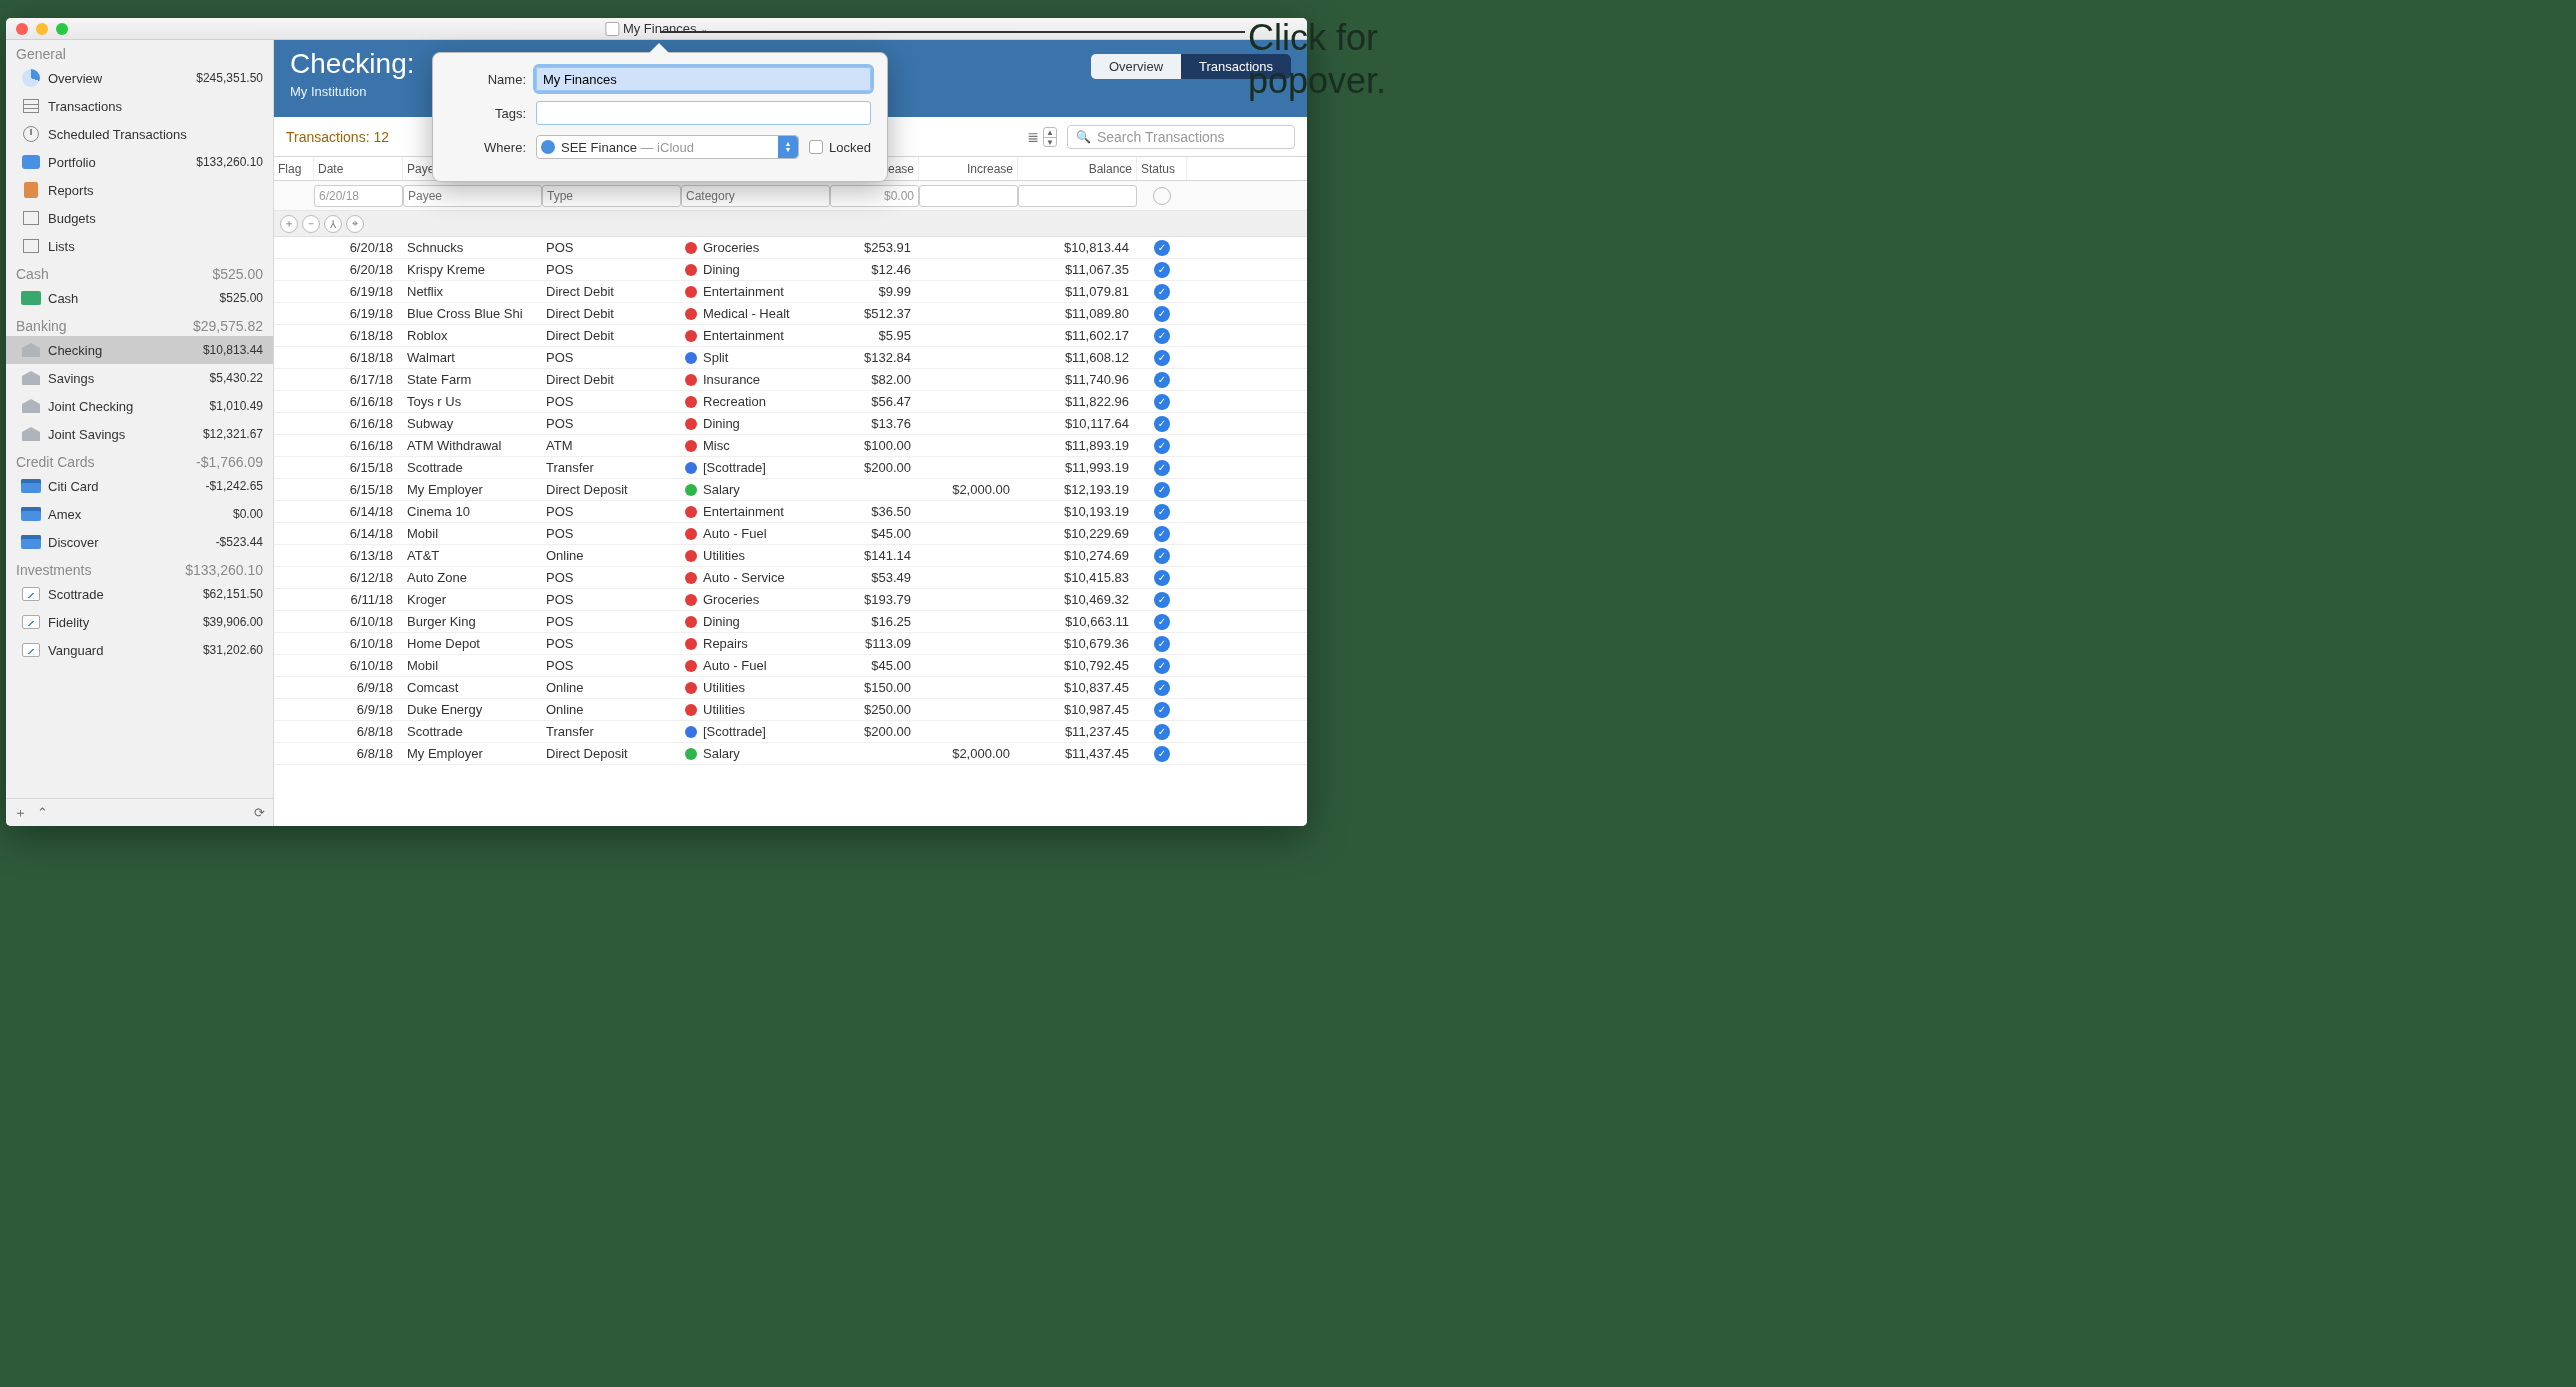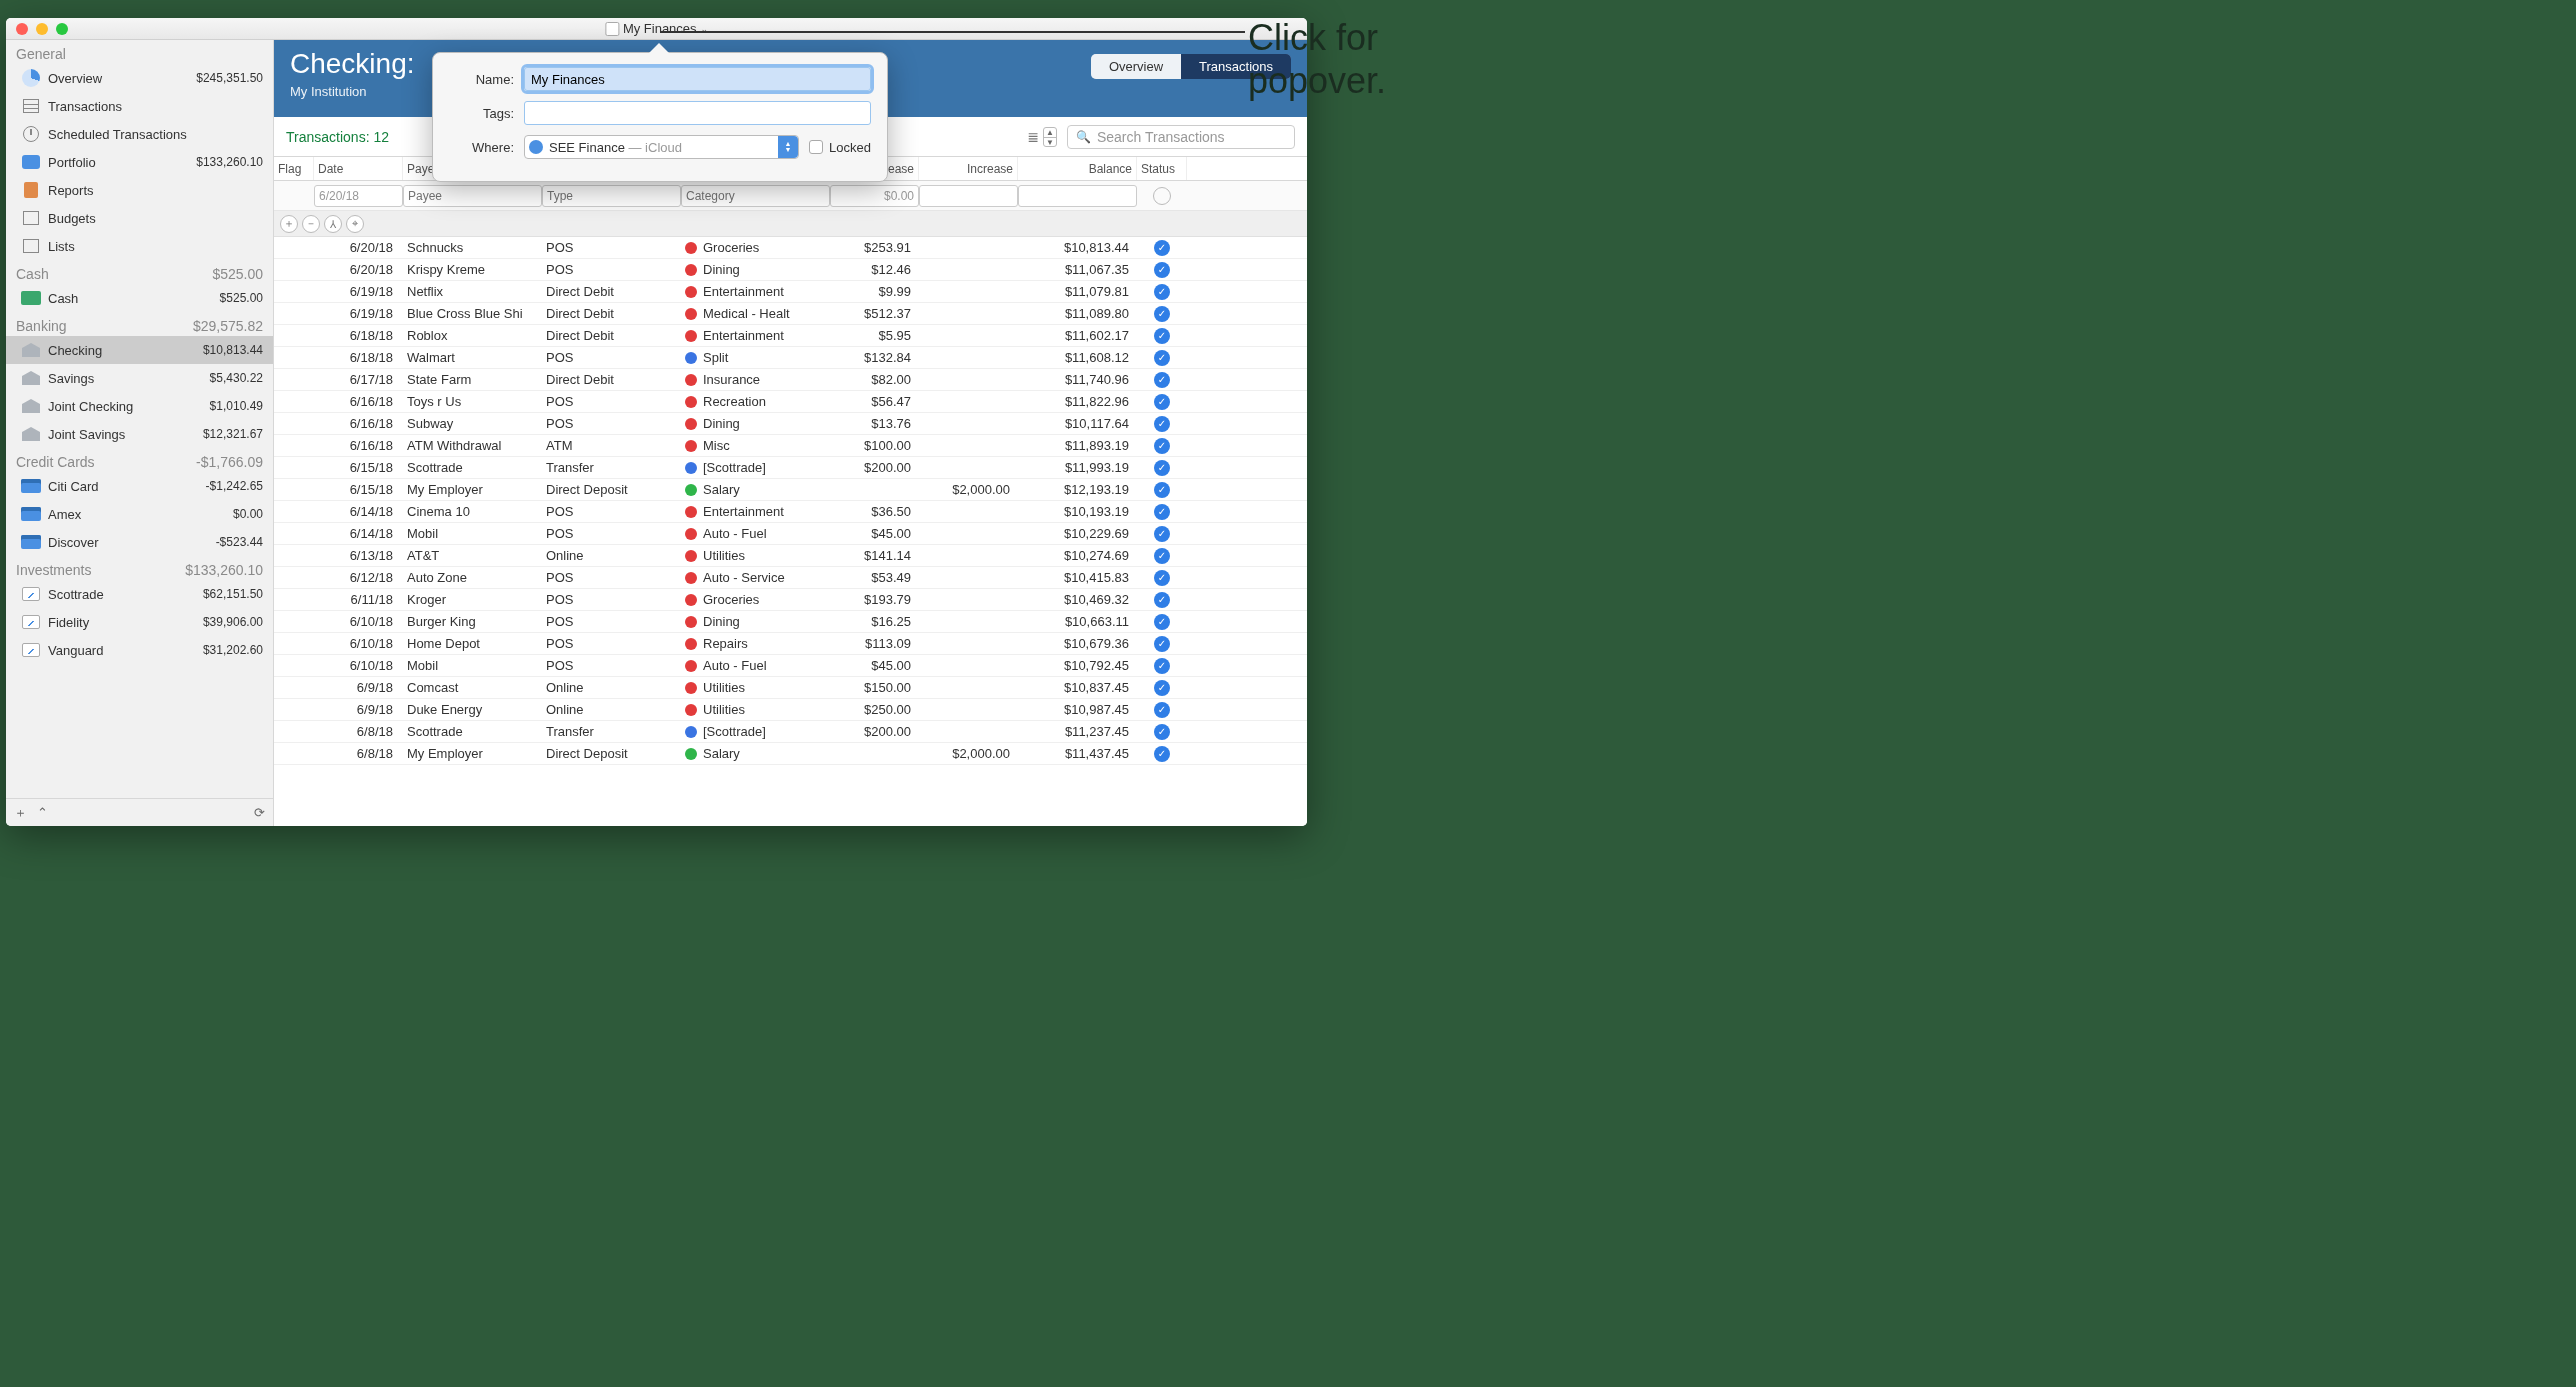--- a/index.html
+++ b/index.html
@@ -25,21 +25,21 @@
 .sb-footer .spacer{flex:1;}
 .main { flex:1; display:flex; flex-direction:column; background:#fff;}
 .hdr { background:#3a74aa; color:#fff; height:77px; padding:8px 16px; position:relative; display:flex; align-items:flex-start;}
 .hdr-title { font-size:28px; font-weight:300; }
 .hdr-sub { font-size:13px; opacity:.9; margin-top:4px;}
 .seg { position:absolute; right:16px; top:14px; display:flex; border-radius:5px; overflow:hidden; box-shadow:inset 0 0 0 1px rgba(255,255,255,.4);}
 .seg-btn { padding:5px 18px; font-size:13px; cursor:default;}
 .seg-btn.a { background:#eef2f6; color:#333;}
 .seg-btn.b { background:#1e3a62; color:#fff;}
 .toolbar { height:40px; border-bottom:1px solid #d7d7d7; display:flex; align-items:center; padding:0 12px; gap:10px; color:#777; font-size:14px;}
-.toolbar .count{color:#15803d;}
+.toolbar .count{color:#a16207;}
 .toolbar .sp { flex:1;}
 .toolbar .stepper { display:flex; align-items:center; gap:4px;}
 .toolbar .step-btns { display:flex; flex-direction:column; border:1px solid #bbb; border-radius:3px; width:14px; height:20px; font-size:8px; color:#666;}
 .toolbar .step-btns div{flex:1; display:flex;align-items:center;justify-content:center;}
 .toolbar .step-btns div:first-child{border-bottom:1px solid #bbb;}
 .search { display:flex; align-items:center; border:1px solid #ccc; border-radius:4px; height:24px; padding:0 8px; width:228px; color:#999; background:#fff;}
 .search .mag { margin-right:6px; font-size:12px;}
 .table { flex:1; overflow:auto; font-size:13px; }
 .thead, .frow, .trow { display:grid; grid-template-columns: 40px 89px 139px 139px 149px 89px 99px 119px 50px; align-items:center;}
 .thead { height:24px; border-bottom:1px solid #d7d7d7; background:#fff; color:#555; font-size:12px;}
@@ -50,21 +50,21 @@
 .frow .circ { width:18px; height:18px; border:1px solid #bbb; border-radius:50%; margin:auto;}
 .toolrow { height:26px; background:#efefef; border-bottom:1px solid #e0e0e0; display:flex; align-items:center; padding-left:6px; gap:4px;}
 .toolrow .rb { width:18px; height:18px; border:1px solid #bbb; border-radius:50%; display:flex; align-items:center; justify-content:center; font-size:11px; color:#777; background:#fff;}
 .trow { height:22px; border-bottom:1px solid #efefef;}
 .trow > div { padding:0 4px; white-space:nowrap; overflow:hidden;}
 .trow .date { text-align:right; padding-right:10px;}
 .trow .dec, .trow .inc, .trow .bal { text-align:right; padding-right:8px;}
 .trow .cat { display:flex; align-items:center; gap:6px;}
 .dot { width:12px; height:12px; border-radius:50%; display:inline-block;}
 .check { width:16px; height:16px; border-radius:50%; background:#2f7ee6; color:#fff; font-size:10px; display:flex; align-items:center; justify-content:center; margin:auto;}
-.popover { position:absolute; left:426px; top:34px; width:456px; background:#f6f6f6; border:1px solid #bcbcbc; border-radius:8px; box-shadow:0 8px 30px rgba(0,0,0,.3); padding:14px 16px 14px 10px; z-index:100;}
+.popover { position:absolute; left:426px; top:34px; width:456px; background:#f6f6f6; border:1px solid #bcbcbc; border-radius:8px; box-shadow:0 8px 30px rgba(0,0,0,.3); padding:14px 16px 14px 22px; z-index:100;}
 .popover::before { content:""; position:absolute; top:-10px; left:216px; width:0;height:0;border-left:10px solid transparent;border-right:10px solid transparent;border-bottom:10px solid #f6f6f6;}
 .pop-row { display:flex; align-items:center; margin-bottom:10px;}
 .pop-row label { width:71px; text-align:right; margin-right:10px; color:#333; font-size:13px;}
 .pop-row input[type=text] { flex:1; height:24px; border:1px solid #9ac5ef; border-radius:3px; padding:0 6px; font-size:13px; background:#fff;}
 .pop-row input.name-in { outline:3px solid #8fbef0; background:#cfe2f9;}
 .where-sel { flex:1; display:flex; align-items:center; height:24px; border:1px solid #bbb; border-radius:4px; background:#fff; padding:0 4px; position:relative;}
 .where-sel .globe{width:14px;height:14px;border-radius:50%;background:#4a90e2;margin-right:6px;}
 .where-sel .wtxt { font-size:13px;}
 .where-sel .wtxt .gray{color:#999;}
 .where-sel .drop { position:absolute; right:0; top:0; bottom:0; width:20px; background:#4a90e2; border-radius:0 4px 4px 0; color:#fff; display:flex; flex-direction:column; align-items:center; justify-content:center; font-size:7px; line-height:6px;}

